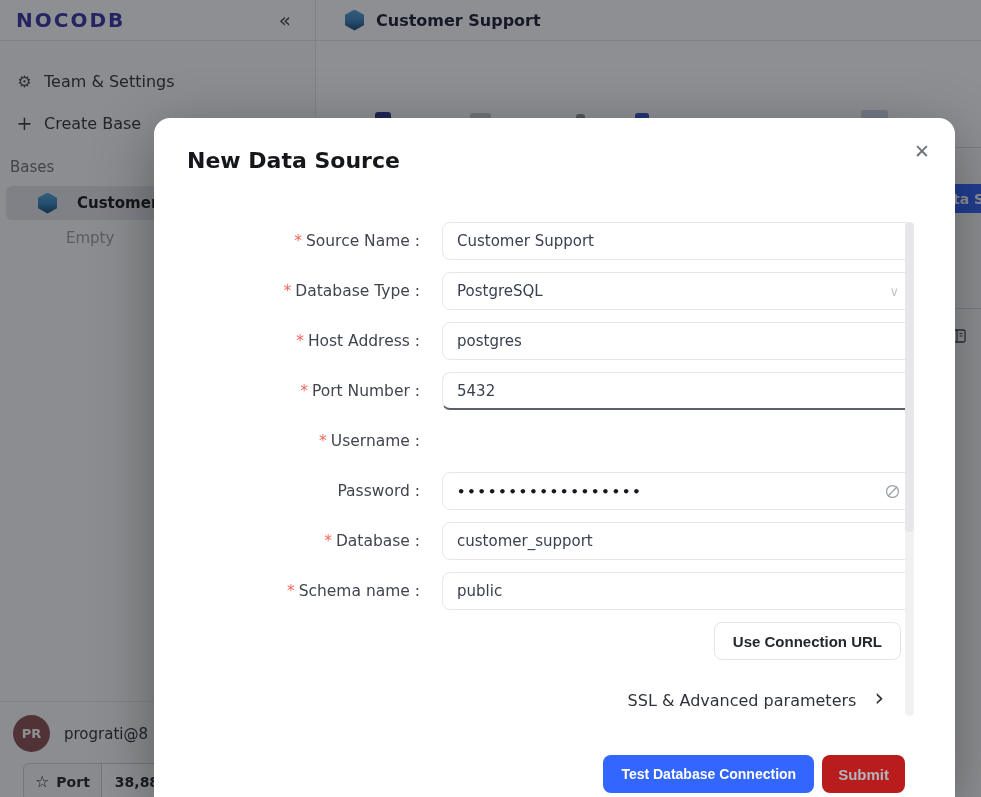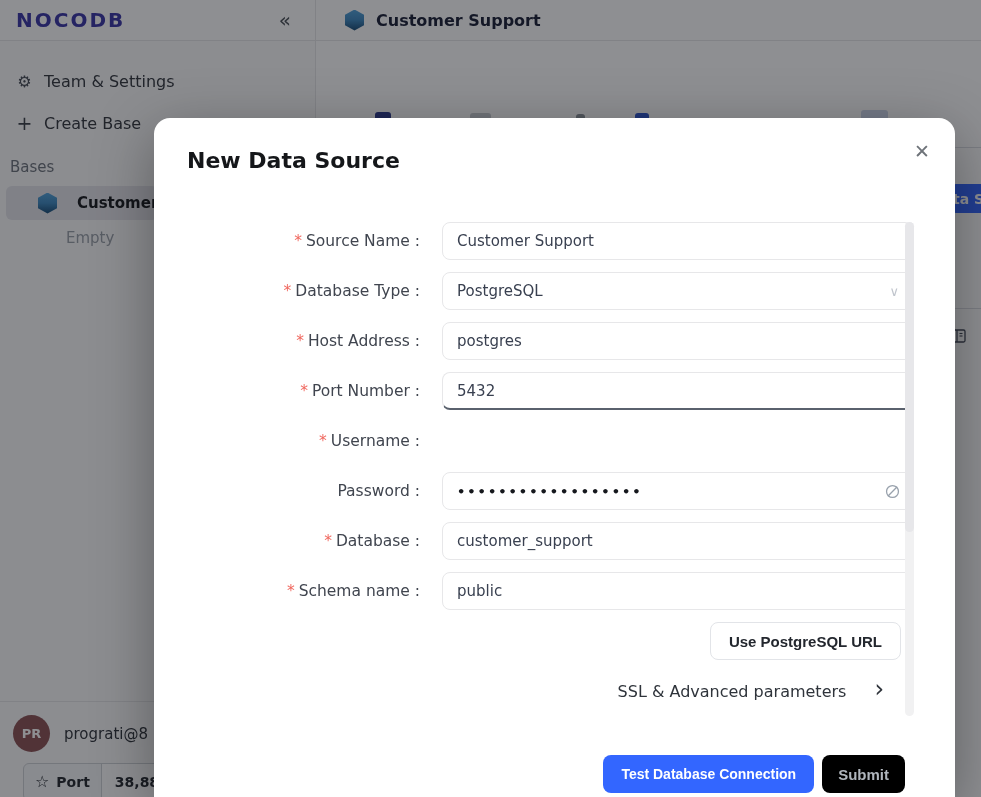--- a/index.html
+++ b/index.html
@@ -78,29 +78,29 @@
                  border-radius:8px;display:flex;align-items:center;padding-left:14px;background:#fff;
                  font-size:15px;color:#394050;cursor:text;}
   .field-control.is-select{cursor:pointer;}
   .field-control.emphasized{border-bottom:2px solid #5a616d;}
   .chevron-down{position:absolute;right:13px;color:#c0c5cd;font-size:13px;}
   .eye{position:absolute;right:11px;top:10px;cursor:pointer;}
   .pw{letter-spacing:2px;font-size:13px;color:#16181d;font-weight:700;}
   .conn-row{display:flex;justify-content:flex-end;padding-right:54px;margin-top:12px;}
   .conn-btn{height:38px;padding:0 18px;border:1px solid #e2e4e8;border-radius:8px;background:#fff;
             font-size:15px;font-weight:600;color:#23272e;display:flex;align-items:center;cursor:pointer;}
-  .ssl-row{display:flex;justify-content:flex-end;align-items:center;padding-right:71px;margin-top:19px;
-           gap:28px;font-size:16px;font-weight:500;color:#2f343b;cursor:pointer;}
+  .ssl-row{display:flex;justify-content:flex-end;align-items:center;padding-right:71px;margin-top:28px;
+           gap:18px;font-size:16px;font-weight:500;color:#2f343b;cursor:pointer;}
   .ssl-chevron{font-size:24px;line-height:1;color:#2f343b;font-weight:400;transform:translateY(-2px);}
   .modal-footer{position:absolute;left:0;bottom:0;width:100%;height:57px;display:flex;
                 justify-content:flex-end;align-items:flex-start;gap:8px;padding:15px 50px 0 0;}
   .btn-primary{height:38px;padding:0 18px;background:var(--accent,#3366FF);border-radius:8px;
                color:#fff;font-size:14px;font-weight:600;display:flex;align-items:center;border:none;
                cursor:pointer;}
-  .btn-disabled{height:38px;padding:0 16px;background:#000000;border-radius:8px;color:#b0b6bd;
+  .btn-disabled{height:38px;padding:0 16px;background:#b91c1c;border-radius:8px;color:#b0b6bd;
                 font-size:15px;font-weight:600;display:flex;align-items:center;border:none;}
   .modal-scrollbar{position:absolute;left:751px;top:104px;width:9px;height:494px;background:#f1f1f2;
                    border-radius:5px;cursor:pointer;}
   .modal-scroll-thumb{position:absolute;left:751px;top:104px;width:9px;height:310px;background:#e7e7ea;
                       border-radius:5px;cursor:grab;}
 </style>
 </head>
 <body>
 
 <div class="screen">
@@ -215,21 +215,21 @@
             <span class="field-value">customer_support</span>
           </div>
         </div>
         <div class="form-row">
           <div class="label-wrap"><span class="asterisk">*</span><span>Schema name :</span></div>
           <div class="field-control">
             <span class="field-value">public</span>
           </div>
         </div>
         <div class="conn-row">
-          <button class="conn-btn">Use PostgreSQL URL</button>
+          <button class="conn-btn">Use Connection URL</button>
         </div>
         <div class="ssl-row">
           <span>SSL &amp; Advanced parameters</span>
           <span class="ssl-chevron">›</span>
         </div>
       </div>
 
     <div class="modal-scrollbar"></div>
     <div class="modal-scroll-thumb"></div>
 

